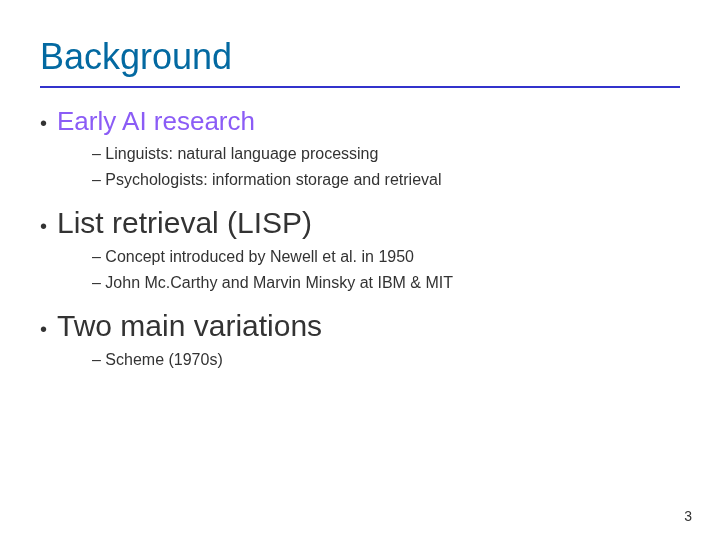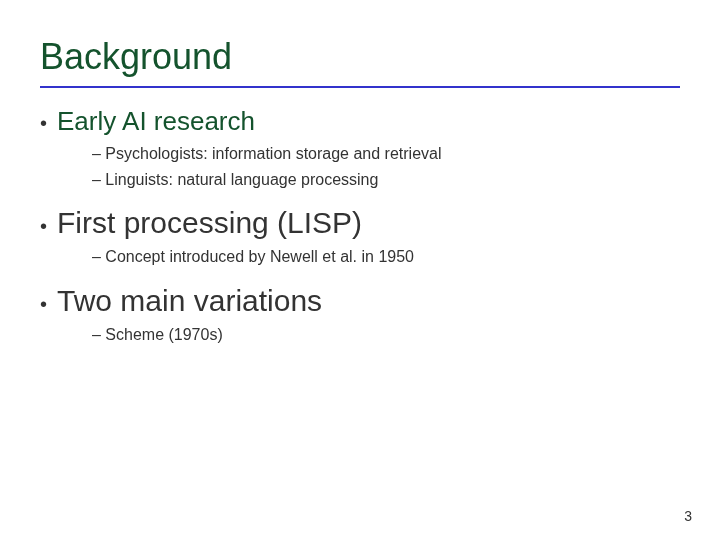--- a/index.html
+++ b/index.html
@@ -25,21 +25,21 @@
       position: relative;
     }
 
     .title-section {
       margin-bottom: 18px;
     }
 
     .slide-title {
       font-size: 36px;
       font-weight: normal;
-      color: #14532d;
+      color: #0369a1;
       margin-bottom: 8px;
     }
 
     .title-underline {
       border: none;
       border-top: 2px solid #3333cc;
       margin: 0;
     }
 
     .content {
@@ -58,21 +58,21 @@
     }
 
     .bullet-dot {
       font-size: 20px;
       color: #333333;
       flex-shrink: 0;
     }
 
     .bullet-text-medium {
       font-size: 26px;
-      color: #14532d;
+      color: #8b5cf6;
     }
 
     .bullet-text-large {
       font-size: 30px;
       color: #333333;
     }
 
     .sub-bullets {
       margin-left: 52px;
     }
@@ -101,32 +101,33 @@
   </div>
 
   <div class="content">
 
     <div class="bullet-item">
       <div class="bullet-main">
         <span class="bullet-dot">•</span>
         <span class="bullet-text-medium">Early AI research</span>
       </div>
       <div class="sub-bullets">
+        <div class="sub-bullet">– Linguists: natural language processing</div>
         <div class="sub-bullet">– Psychologists: information storage and retrieval</div>
-        <div class="sub-bullet">– Linguists: natural language processing</div>
       </div>
     </div>
 
     <div class="bullet-item">
       <div class="bullet-main">
         <span class="bullet-dot">•</span>
-        <span class="bullet-text-large">First processing (LISP)</span>
+        <span class="bullet-text-large">List retrieval (LISP)</span>
       </div>
       <div class="sub-bullets">
         <div class="sub-bullet">– Concept introduced by Newell et al. in 1950</div>
+        <div class="sub-bullet">– John Mc.Carthy and Marvin Minsky at IBM &amp; MIT</div>
       </div>
     </div>
 
     <div class="bullet-item">
       <div class="bullet-main">
         <span class="bullet-dot">•</span>
         <span class="bullet-text-large">Two main variations</span>
       </div>
       <div class="sub-bullets">
         <div class="sub-bullet">– Scheme (1970s)</div>

